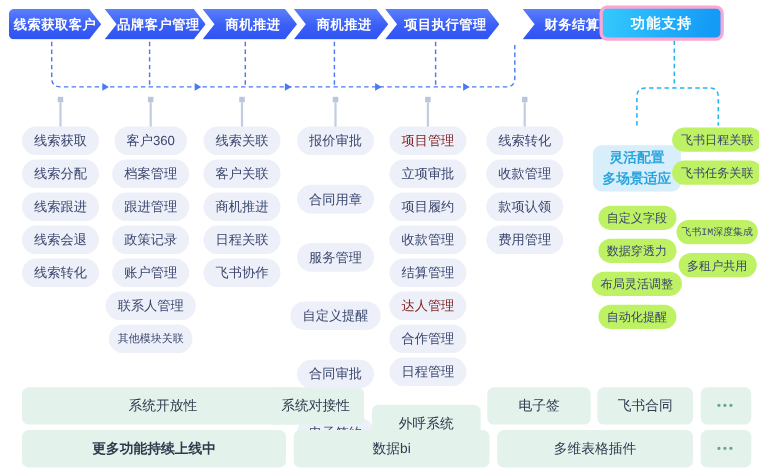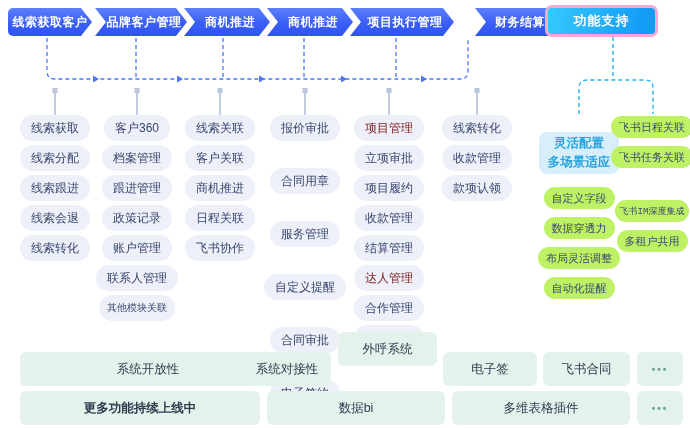--- a/index.html
+++ b/index.html
@@ -171,20 +171,21 @@
     <div class="pill">结算管理</div>
     <div class="pill hl">达人管理</div>
     <div class="pill">合作管理</div>
     <div class="pill">日程管理</div>
   </div>
 
   <div class="col" style="left:477px;">
     <div class="pill">线索转化</div>
     <div class="pill">收款管理</div>
     <div class="pill">款项认领</div>
+    <div class="pill">费用管理</div>
   </div>
 
   <div class="sup-col" style="left:579px;">
     <div class="sup-head">
       <span>灵活配置</span>
       <span>多场景适应</span>
     </div>
     <div class="sup-pill">自定义字段</div>
     <div class="sup-pill">数据穿透力</div>
     <div class="sup-pill">布局灵活调整</div>
@@ -193,21 +194,21 @@
 
   <div class="sup-col" style="left:652px;">
     <div class="sup-pill">飞书日程关联</div>
     <div class="sup-pill">飞书任务关联</div>
     <div class="sup-pill small">飞书IM深度集成</div>
     <div class="sup-pill">多租户共用</div>
   </div>
 
   <div class="bb" style="left:20px;top:352px;width:256px;">系统开放性</div>
   <div class="bb" style="left:243px;top:352px;width:88px;">系统对接性</div>
-  <div class="bb" style="left:338px;top:332px;width:99px;">外呼系统</div>
+  <div class="bb" style="left:338px;top:368px;width:99px;">外呼系统</div>
   <div class="bb" style="left:443px;top:352px;width:94px;">电子签</div>
   <div class="bb" style="left:543px;top:352px;width:87px;">飞书合同</div>
   <div class="bb dots" style="left:637px;top:352px;width:46px;">•••</div>
 
   <div class="bb" style="left:20px;top:391px;width:240px;font-weight:bold;">更多功能持续上线中</div>
   <div class="bb" style="left:267px;top:391px;width:178px;">数据bi</div>
   <div class="bb" style="left:452px;top:391px;width:178px;">多维表格插件</div>
   <div class="bb dots" style="left:637px;top:391px;width:46px;">•••</div>
 
 </div>

